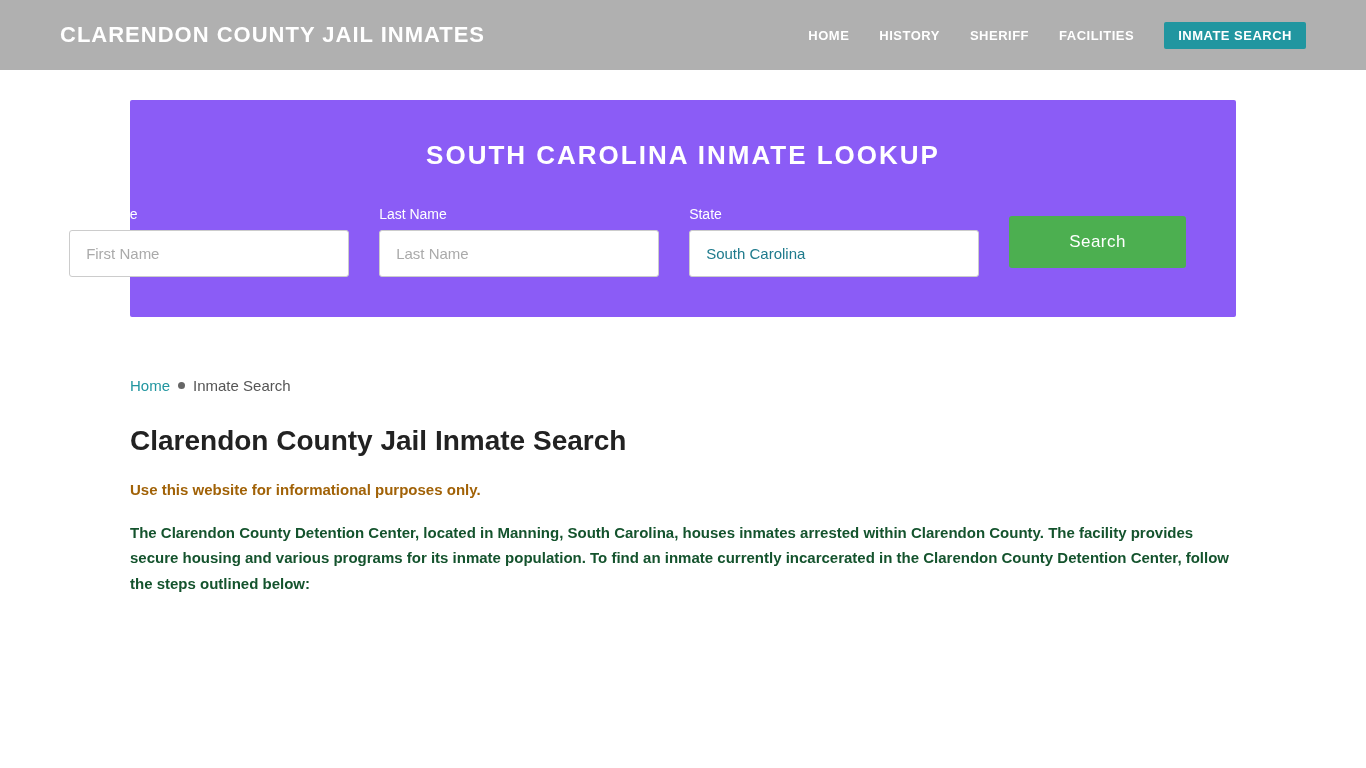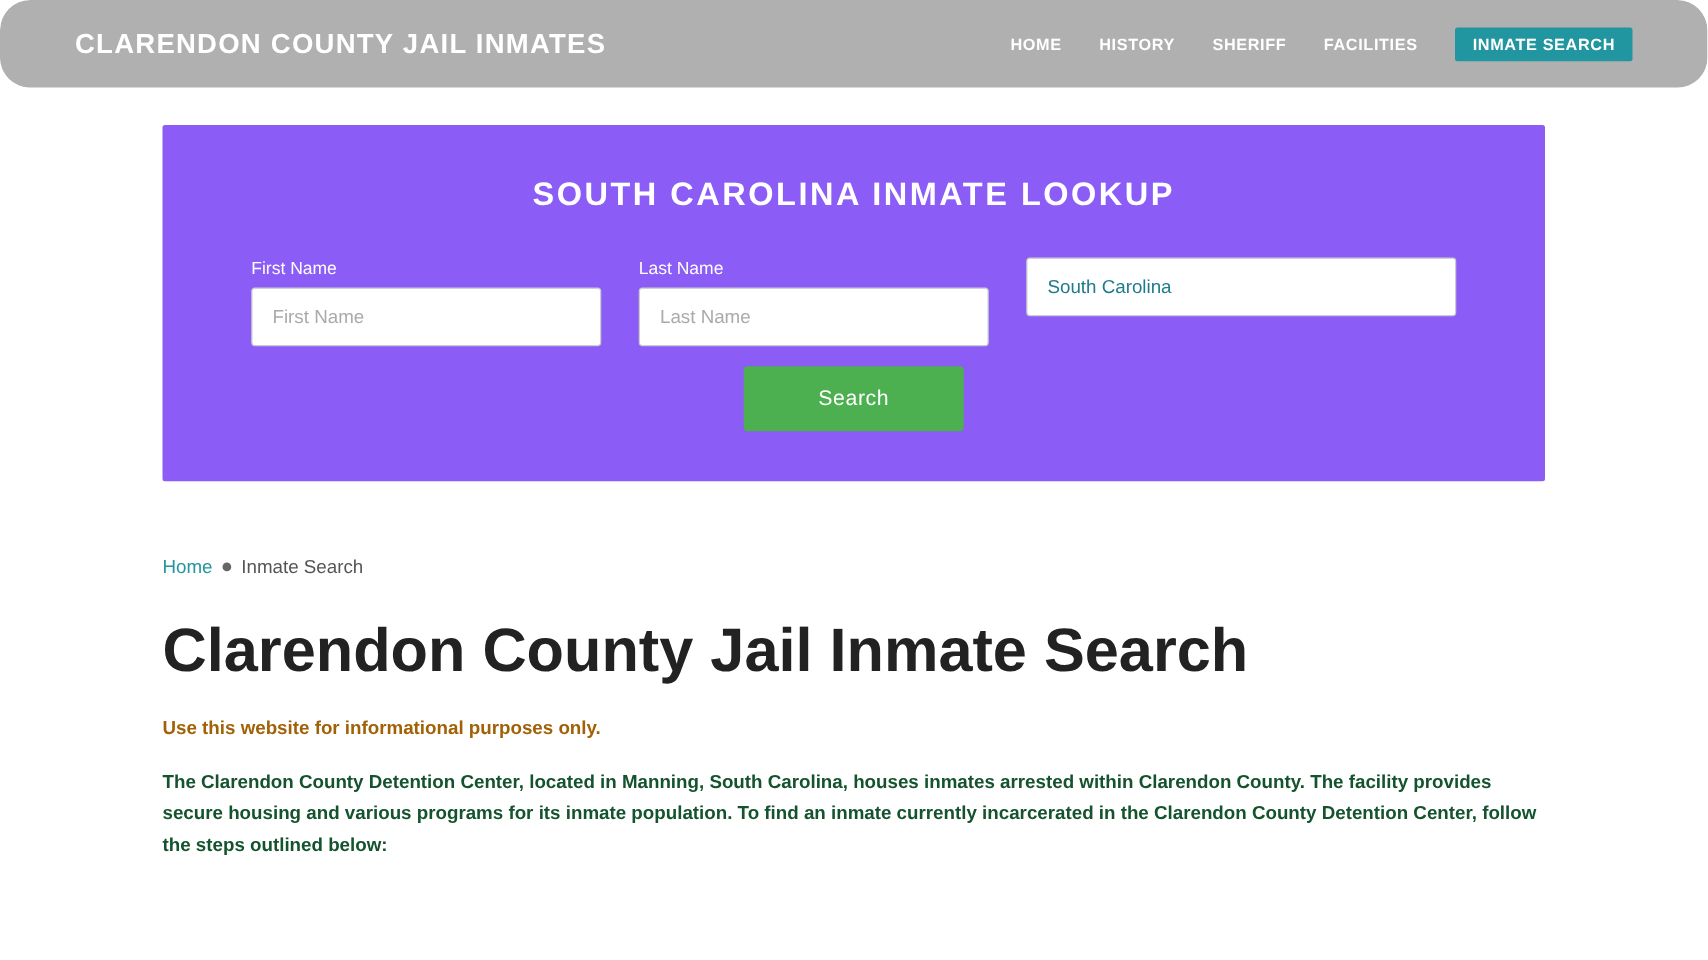--- a/index.html
+++ b/index.html
@@ -1,19 +1,18 @@
 <!DOCTYPE html>
 <html><head>
   <meta charset="utf-8">
   <style>
     * {
       margin: 0;
       padding: 0;
       box-sizing: border-box;
-      border-radius: 24px;
     }
 
     body {
       font-family: 'Arial', sans-serif;
       background: #ffffff;
       color: #333;
       width: 1366px;
       min-height: 768px;
     }
 
@@ -70,23 +69,23 @@
       font-size: 26px;
       font-weight: 700;
       color: #ffffff;
       letter-spacing: 2px;
       text-transform: uppercase;
       margin-bottom: 35px;
     }
 
     .search-form {
       display: flex;
-      flex-direction: column;
-      align-items: center;
-      gap: 16px;
+      align-items: center;
+      gap: 30px;
+      justify-content: flex-end;
     }
 
     .form-fields {
       display: flex;
       gap: 30px;
       width: 100%;
       justify-content: center;
     }
 
     .form-group {
@@ -111,21 +110,21 @@
       width: 280px;
       outline: none;
     }
 
     .form-group input::placeholder {
       color: #aaa;
     }
 
     .form-group input.state-field {
       color: #1e7a8c;
-      width: 344px;
+      width: 290px;
     }
 
     .search-btn {
       background: #4caf50;
       color: #ffffff;
       border: none;
       padding: 16px 60px;
       font-size: 17px;
       font-weight: 400;
       cursor: pointer;
@@ -160,21 +159,21 @@
       color: #555;
       font-size: 15px;
     }
 
     
     .main-content {
       padding: 20px 130px 40px;
     }
 
     .page-heading {
-      font-size: 49px;
+      font-size: 28px;
       font-weight: 800;
       color: #222;
       margin-bottom: 20px;
       line-height: 1.2;
     }
 
     .info-text-bold {
       font-size: 15px;
       font-weight: 700;
       color: #a16207;
@@ -209,20 +208,21 @@
     <div class="form-fields">
       <div class="form-group">
         <label>First Name</label>
         <input type="text" class="first-name-input" placeholder="First Name" style="">
       </div>
       <div class="form-group">
         <label>Last Name</label>
         <input type="text" class="last-name-input" placeholder="Last Name" style="">
       </div>
       <div class="form-group">
+        <label>State</label>
         <input type="text" class="state-field" value="South Carolina" style="">
       </div>
     </div>
     <button class="search-btn">Search</button>
   </div>
 </section>
 
 <div class="breadcrumb-section">
   <a class="breadcrumb-home">Home</a>
   <span class="breadcrumb-separator"></span>

